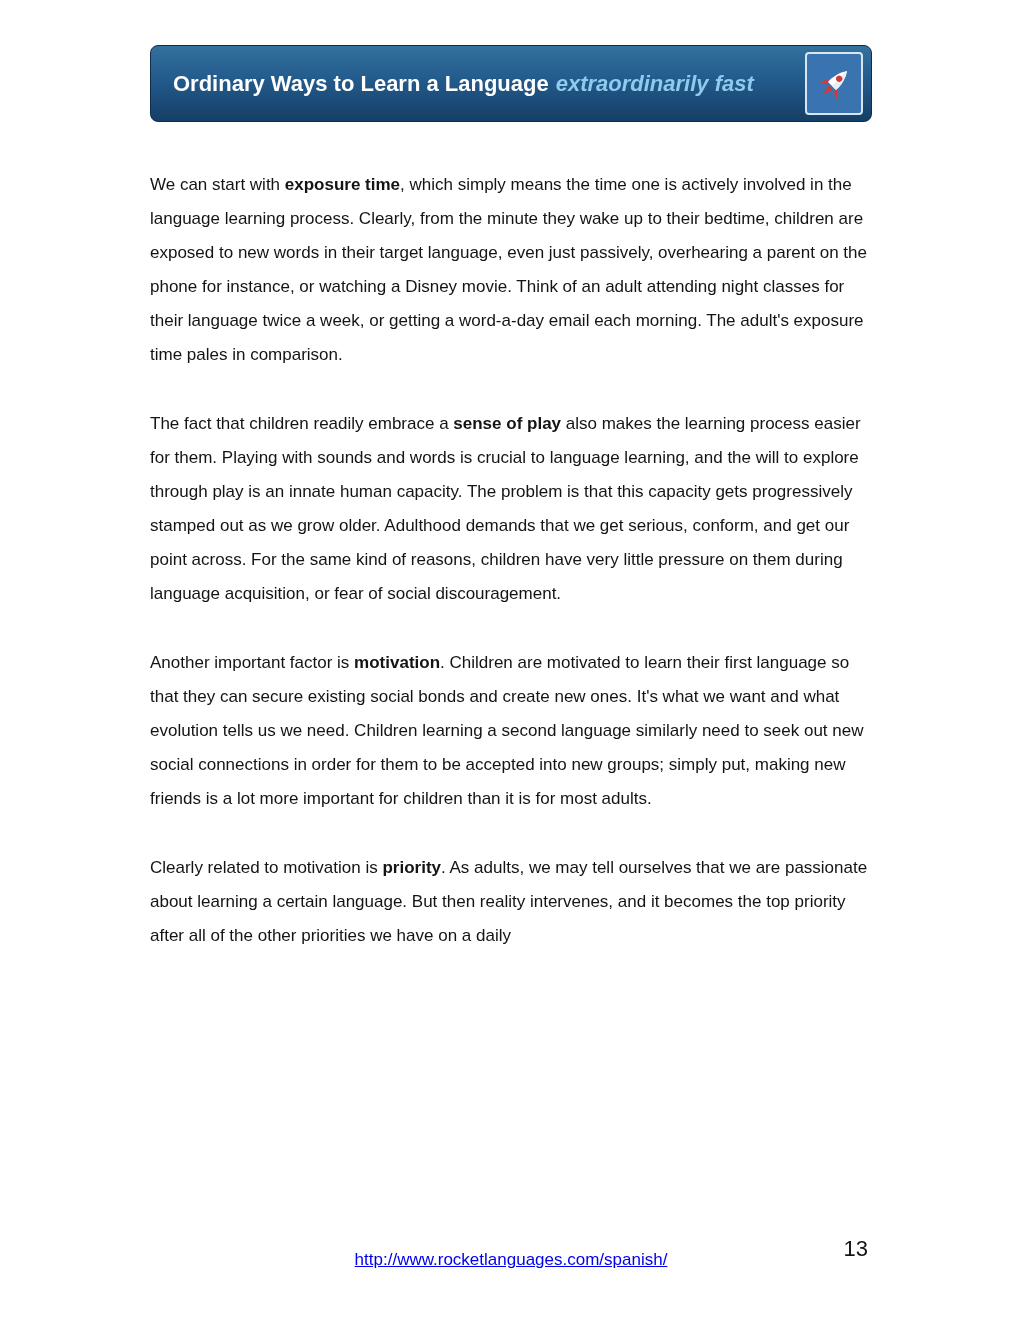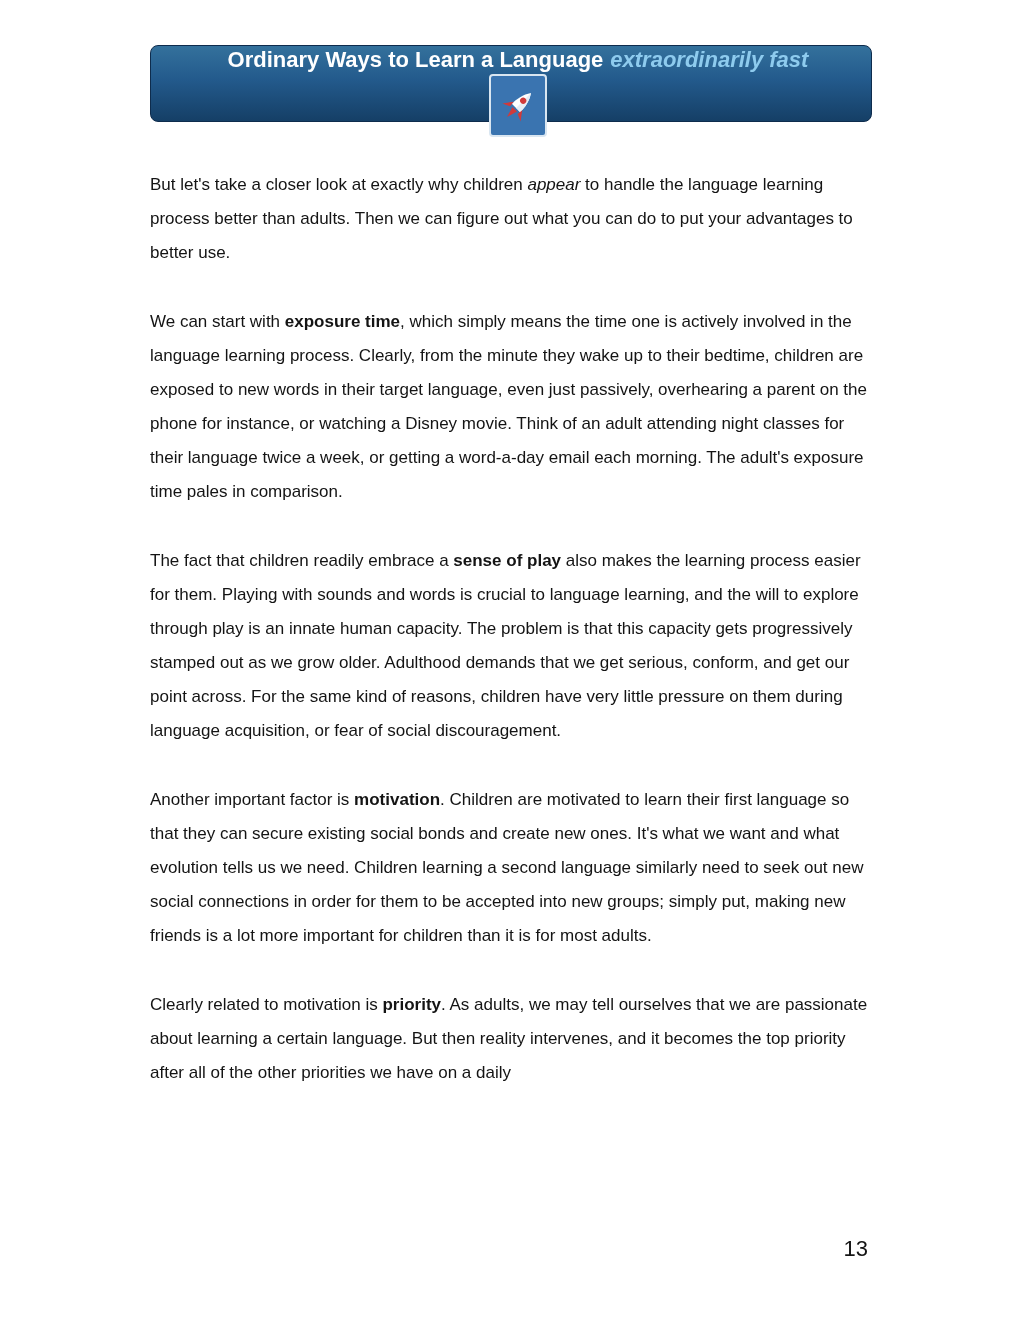--- a/index.html
+++ b/index.html
@@ -21,21 +21,20 @@
     width: 722px;
     height: 77px;
     box-sizing: border-box;
     border-radius: 8px;
     background: linear-gradient(180deg, #34719c 0%, #235a8c 45%, #153f66 100%);
     border: 1px solid #0e2c4d;
     display: flex;
     align-items: center;
     justify-content: space-between;
     padding: 0 8px 0 22px;
-    flex-direction: column;
   }
   .banner-line1 {
     font-size: 22px;
     font-weight: bold;
     color: #ffffff;
     white-space: nowrap;
     line-height: 28px;
   }
   .title-accent {
     color: #8ecbee;
@@ -121,24 +120,24 @@
           <circle cx="24" cy="16" r="3.4" fill="#d03a3a"></circle>
           <path d="M17.5 24 L10 34 L18 30.5 Z" fill="#d03a3a"></path>
           <path d="M30.5 24 L38 34 L30 30.5 Z" fill="#d03a3a"></path>
           <path d="M20.5 29 L27.5 29 L24 41 Z" fill="#d03a3a"></path>
         </g>
       </svg>
     </div>
   </header>
 
   <main class="body-text" id="paragraphs">
-      <p class="para"><span>But let's take a closer look at exactly why children </span><span class="seg-i">appear</span><span> to handle the language learning process better than adults. Then we can figure out what you can do to put your advantages to better use.</span></p>
       <p class="para"><span>We can start with </span><span class="seg-b">exposure time</span><span>, which simply means the time one is actively involved in the language learning process. Clearly, from the minute they wake up to their bedtime, children are exposed to new words in their target language, even just passively, overhearing a parent on the phone for instance, or watching a Disney movie. Think of an adult attending night classes for their language twice a week, or getting a word-a-day email each morning. The adult's exposure time pales in comparison.</span></p>
       <p class="para"><span>The fact that children readily embrace a </span><span class="seg-b">sense of play</span><span> also makes the learning process easier for them. Playing with sounds and words is crucial to language learning, and the will to explore through play is an innate human capacity. The problem is that this capacity gets progressively stamped out as we grow older. Adulthood demands that we get serious, conform, and get our point across. For the same kind of reasons, children have very little pressure on them during language acquisition, or fear of social discouragement.</span></p>
       <p class="para"><span>Another important factor is </span><span class="seg-b">motivation</span><span>. Children are motivated to learn their first language so that they can secure existing social bonds and create new ones. It's what we want and what evolution tells us we need. Children learning a second language similarly need to seek out new social connections in order for them to be accepted into new groups; simply put, making new friends is a lot more important for children than it is for most adults.</span></p>
       <p class="para"><span>Clearly related to motivation is </span><span class="seg-b">priority</span><span>. As adults, we may tell ourselves that we are passionate about learning a certain language. But then reality intervenes, and it becomes the top priority after all of the other priorities we have on a daily</span></p>
     </main>
 
   <footer class="page-footer">
+    <a class="footer-link" href="#">http://www.rocketlanguages.com/spanish/</a>
     <span class="page-number">13</span>
   </footer>
 
 </div>
 
 </body></html>

